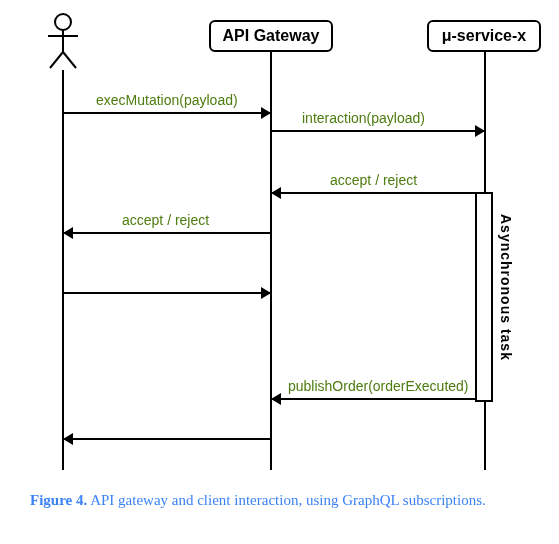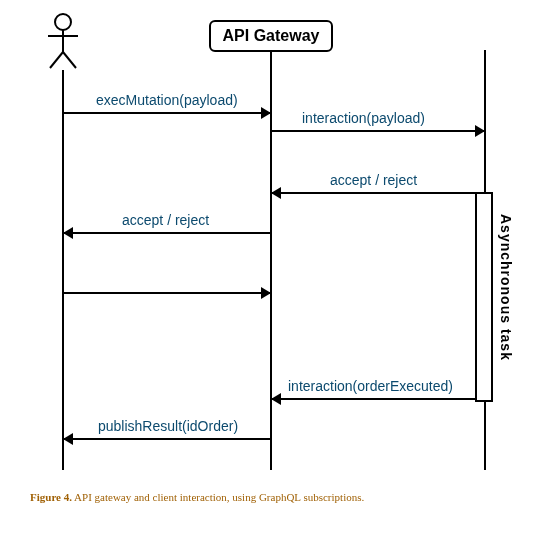--- a/index.html
+++ b/index.html
@@ -46,21 +46,21 @@
     width: 0; height: 0;
     border-top: 6px solid transparent;
     border-bottom: 6px solid transparent;
   }
   .arrow .head-r { right: -1px; top: -5px; border-left: 10px solid #000; }
   .arrow .head-l { left: -1px;  top: -5px; border-right: 10px solid #000; }
   
   .mlabel {
     position: absolute;
     font-size: 14px;
-    color: #0c4a6e;
+    color: #4d7c0f;
     text-align: center;
     white-space: nowrap;
   }
   
   .activation {
     position: absolute;
     width: 18px;
     background: #fff;
     border: 2px solid #000;
     box-sizing: border-box;
@@ -73,22 +73,22 @@
     text-orientation: mixed;
     letter-spacing: 1px;
   }
   
   .actor { position: absolute; }
   .actor svg { display: block; }
   
   .caption {
     position: absolute;
     font-family: "Times New Roman", Times, serif;
-    font-size: 11px;
-    color: #a16207;
+    font-size: 15px;
+    color: #3b82f6;
     text-align: justify;
     line-height: 1.35;
   }
 </style>
 </head>
 <body>
 
 <div class="stage">
 
   <div class="actor" style="left:44px; top:12px;">
@@ -96,20 +96,21 @@
       <circle cx="19" cy="10" r="8" fill="#fff" stroke="#000" stroke-width="2"></circle>
       <line x1="19" y1="18" x2="19" y2="40" stroke="#000" stroke-width="2"></line>
       <line x1="4" y1="24" x2="34" y2="24" stroke="#000" stroke-width="2"></line>
       <line x1="19" y1="40" x2="6" y2="56" stroke="#000" stroke-width="2"></line>
       <line x1="19" y1="40" x2="32" y2="56" stroke="#000" stroke-width="2"></line>
     </svg>
   </div>
 
   <div class="pbox" style="left:209px; top:20px; width:124px;">API Gateway</div>
 
+  <div class="pbox" style="left:427px; top:20px; width:114px;">μ-service-x</div>
 
   <div class="lifeline" style="left:62px;  top:70px; height:400px;"></div>
   <div class="lifeline" style="left:270px; top:50px; height:420px;"></div>
   <div class="lifeline" style="left:484px; top:50px; height:420px;"></div>
 
   <div class="activation" style="left:475px; top:192px; height:210px;"></div>
   <div class="act-label" style="left:498px; top:214px;">Asynchronous task</div>
 
   <div class="mlabel" style="left:96px; top:92px;">execMutation(payload)</div>
   <div class="arrow" style="left:64px; top:112px; width:206px;">
@@ -128,26 +129,25 @@
 
   <div class="mlabel" style="left:122px; top:212px;">accept / reject</div>
   <div class="arrow" style="left:64px; top:232px; width:206px;">
       <div class="head-l"></div>
     </div>
 
   <div class="arrow" style="left:64px; top:292px; width:206px;">
       <div class="head-r"></div>
     </div>
 
-  <div class="mlabel" style="left:288px; top:378px;">interaction(orderExecuted)</div>
+  <div class="mlabel" style="left:288px; top:378px;">publishOrder(orderExecuted)</div>
   <div class="arrow" style="left:272px; top:398px; width:203px;">
       <div class="head-l"></div>
     </div>
 
-  <div class="mlabel" style="left:98px; top:418px;">publishResult(idOrder)</div>
   <div class="arrow" style="left:64px; top:438px; width:206px;">
       <div class="head-l"></div>
     </div>
 
   <div class="caption" style="left:30px; top:490px; width:505px;">
     <b>Figure 4.</b><span> API gateway and client interaction, using GraphQL subscriptions.</span>
   </div>
 
 </div>
 

